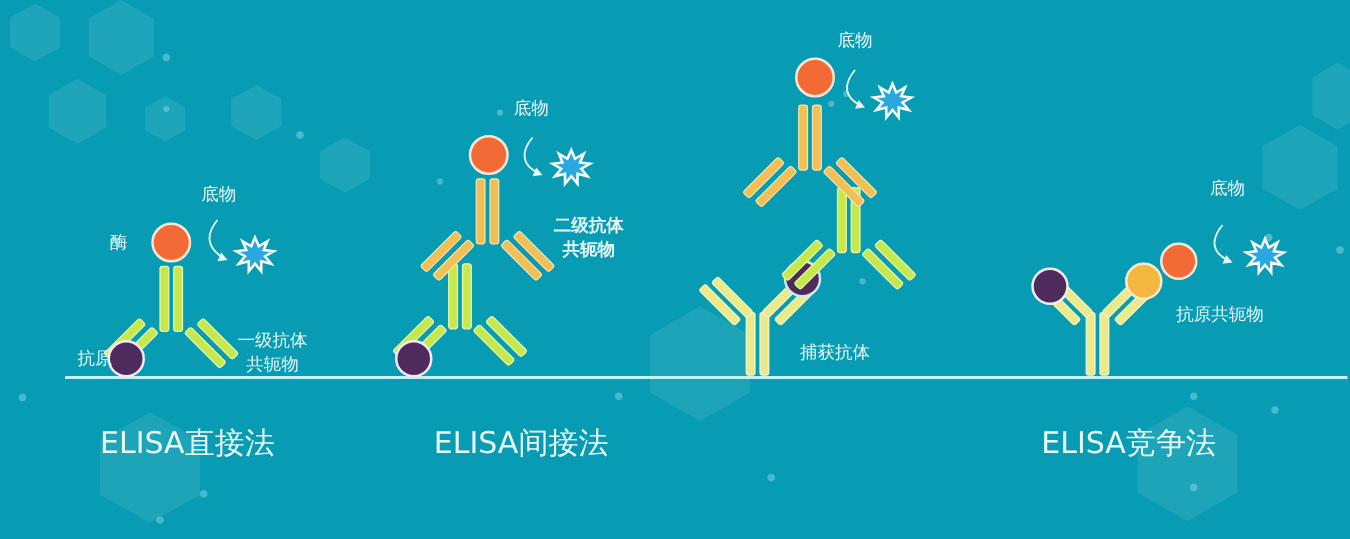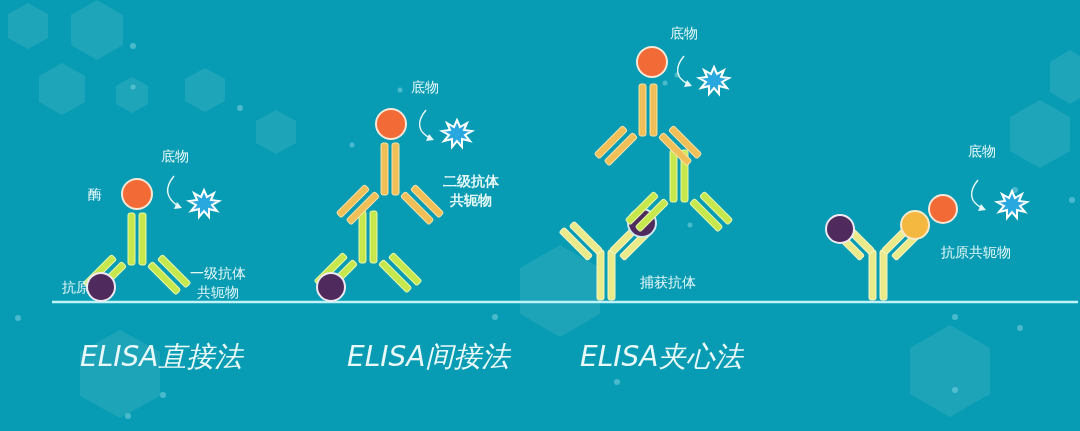--- a/index.html
+++ b/index.html
@@ -10,22 +10,22 @@
     position: relative;
   }
   .stage { position: absolute; left: 0; top: 0; width: 1080px; height: 431px; }
   .bg-svg { position: absolute; left: 0; top: 0; }
   .label {
     position: absolute; color: #e6f7f8; font-size: 14px; line-height: 18px;
     white-space: nowrap;
   }
   .label.ml { text-align: center; }
   .title {
-    position: absolute; top: 338px; color: #e9f8f8; font-size: 28px;
-    letter-spacing: 0px; white-space: nowrap; font-style: italic;
+    position: absolute; top: 338px; color: #e9f8f8; font-size: 24px;
+    letter-spacing: 0px; white-space: nowrap;
   }
 </style>
 </head>
 <body>
 
 <div class="stage">
 
   <svg class="bg-svg" width="1080" height="431" viewBox="0 0 1080 431">
     <defs>
 
@@ -186,18 +186,18 @@
 
   <div class="label" style="left:411px;top:78px;">底物</div>
   <div class="label ml" style="left:443px;top:172px;font-weight:bold;">
     <div>二级抗体</div>
     <div style="margin-top:1px">共轭物</div>
   </div>
   <div class="title" style="left:323px;margin-left:24px;">ELISA间接法</div>
 
   <div class="label" style="left:670px;top:24px;">底物</div>
   <div class="label" style="left:640px;top:273px;">捕获抗体</div>
-  <div class="title" style="left:580px;">ELISA夹心法</div>
 
   <div class="label" style="left:968px;top:142px;">底物</div>
   <div class="label" style="left:941px;top:243px;text-align:center;">抗原共轭物</div>
+  <div class="title" style="left:833px;">ELISA竞争法</div>
 
 </div>
 
 </body></html>

